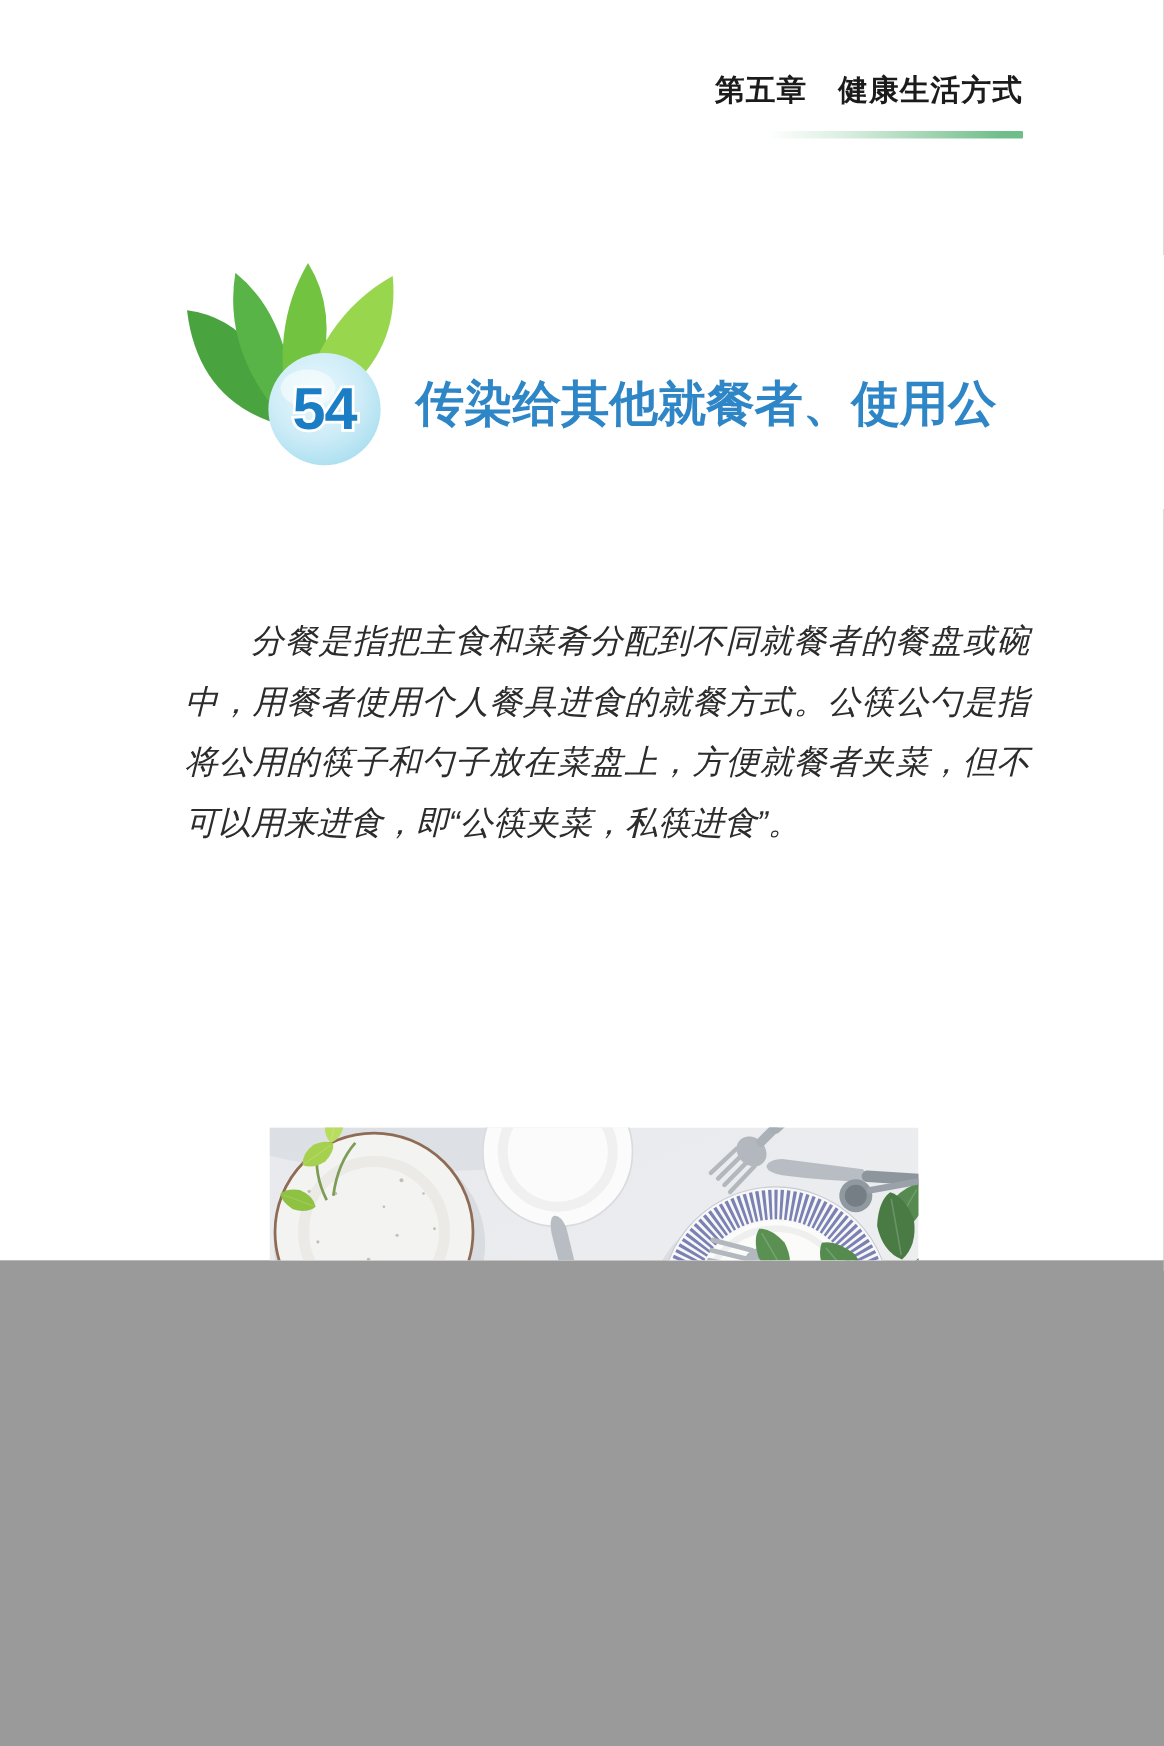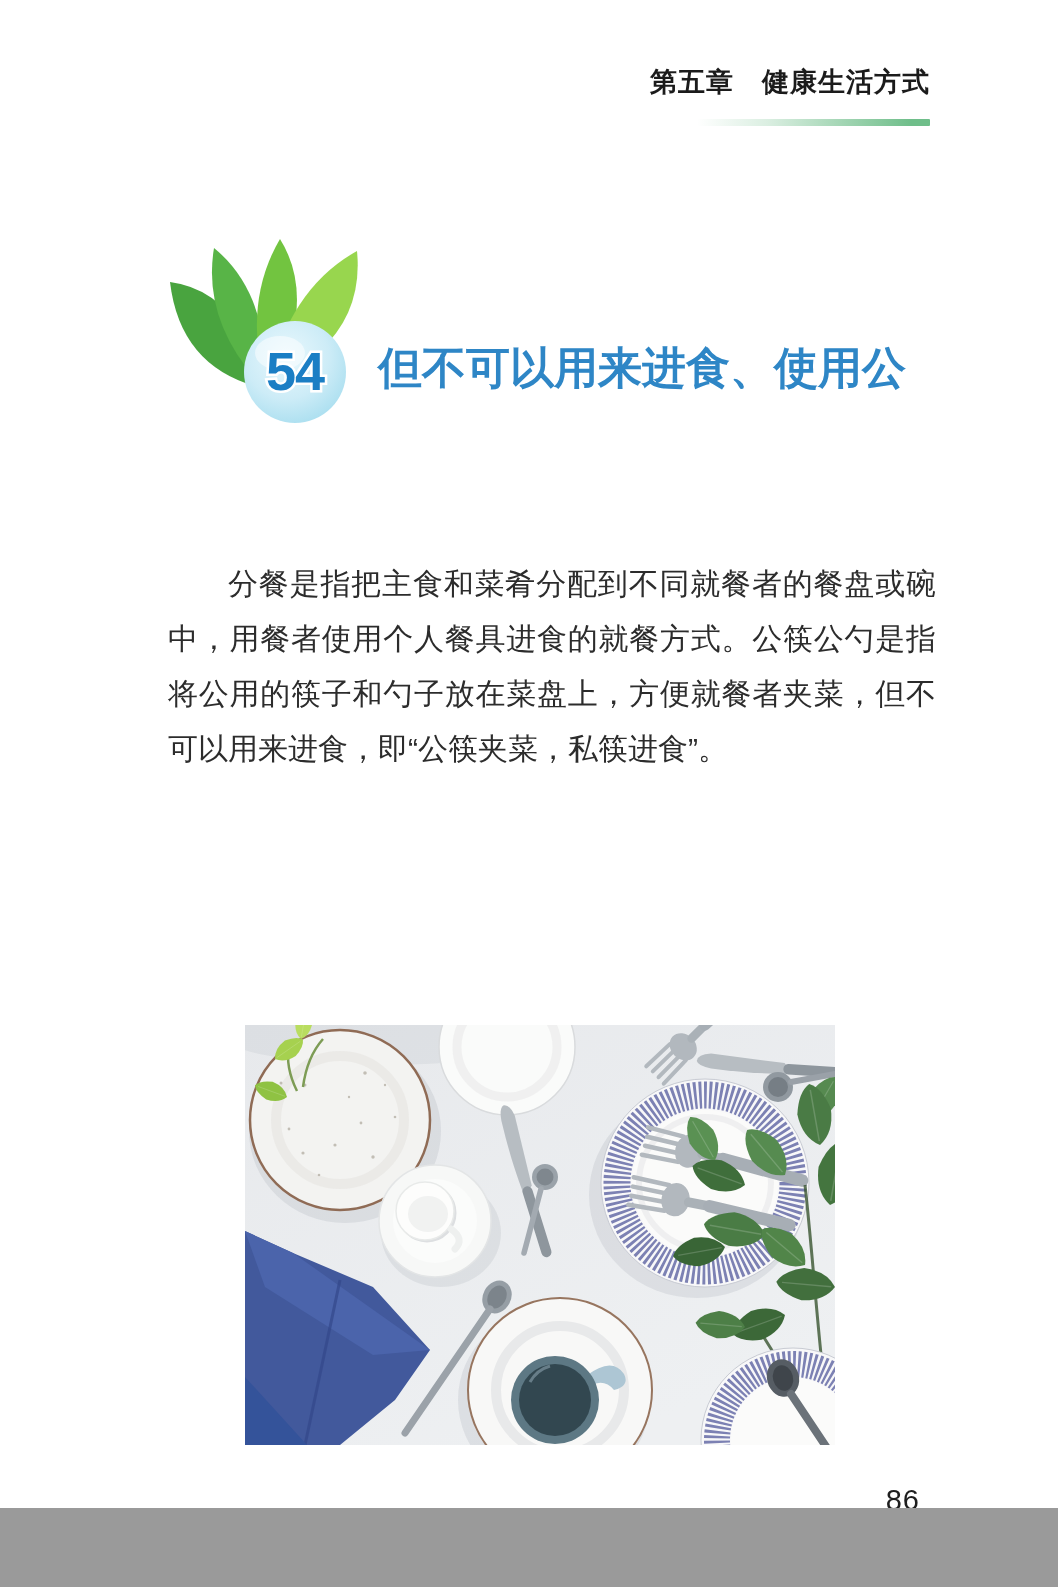--- a/index.html
+++ b/index.html
@@ -1,18 +1,18 @@
 <!DOCTYPE html>
 <html lang="zh"><head>
 <meta charset="utf-8">
 <style>
   html,body{margin:0;padding:0;background:#9a9a9a;}
   .page{
     position:relative;
-    width:1058px;height:1508px;
+    width:1058px;height:1146px;
     margin:0 auto;
     background:#ffffff;
     overflow:hidden;
     font-family:"Liberation Sans","DejaVu Sans",sans-serif;
   }
   .chapter-header{
     position:absolute;top:64px;right:128px;
     font-size:27px;font-weight:bold;color:#1b1b1b;
     letter-spacing:1px;white-space:pre;
   }
@@ -36,21 +36,21 @@
     font-size:44px;font-weight:bold;line-height:76px;
     color:#2e86c6;letter-spacing:0px;
   }
   .body-text{
     position:absolute;left:168px;top:556px;
     width:768px;
     font-size:30px;line-height:55px;color:#2c2c2c;
     text-align:justify;
   }
   .body-text p{
-    margin:0;text-indent:2em;
+    margin:0;text-indent:2em;font-style:italic;
   }
   .photo{
     position:absolute;left:245px;top:1025px;
     width:590px;height:420px;
   }
   .photo svg{display:block;}
   .page-number{
     position:absolute;top:1484px;right:138px;
     font-size:29px;color:#1e1e1e;letter-spacing:1px;
   }
@@ -76,21 +76,21 @@
       <path d="M102,160 Q44,96 56,24 Q93,54 104,108 Q108,140 102,160 Z" fill="#58b447"></path>
       <path d="M106,158 Q86,76 122,15 Q149,58 133,118 Q123,146 106,158 Z" fill="#72c440"></path>
       <path d="M110,158 Q132,64 199,27 Q205,88 161,128 Q134,151 110,158 Z" fill="#98d64e"></path>
     </g>
     <circle cx="137" cy="148" r="51" fill="url(#bgrad)"></circle>
     <ellipse cx="122" cy="129" rx="25" ry="17" fill="rgba(255,255,255,0.5)"></ellipse>
     <text x="137" y="166" font-size="54" text-anchor="middle" fill="#1b7ec4" stroke="#ffffff" stroke-width="5" paint-order="stroke" letter-spacing="-1">54</text>
   </svg>
 
   <div class="title">
-    <div>但不可以用来进食、使用公</div>
+    <div>传染给其他就餐者、使用公</div>
   </div>
 
   <div class="body-text">
     <p>分餐是指把主食和菜肴分配到不同就餐者的餐盘或碗中，用餐者使用个人餐具进食的就餐方式。公筷公勺是指将公用的筷子和勺子放在菜盘上，方便就餐者夹菜，但不可以用来进食，即“公筷夹菜，私筷进食”。</p>
   </div>
 
   <div class="photo">
     <svg viewBox="0 0 590 420" width="590" height="420" aria-hidden="true">
       <defs>
         <linearGradient id="pbg" x1="0" y1="0" x2="0.6" y2="1">

